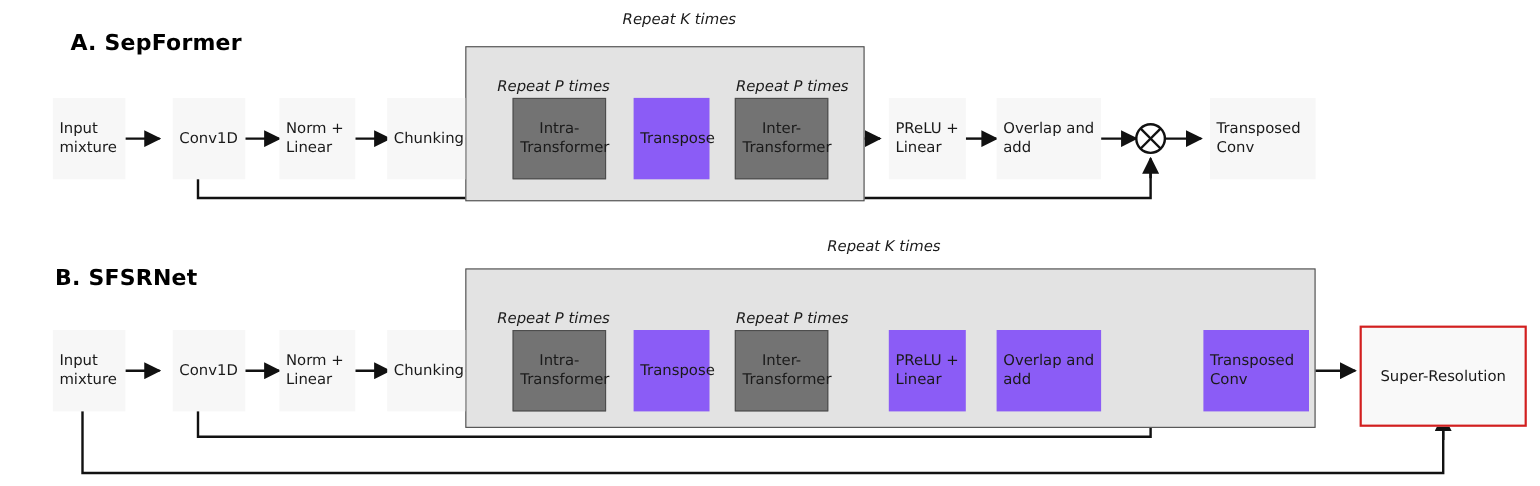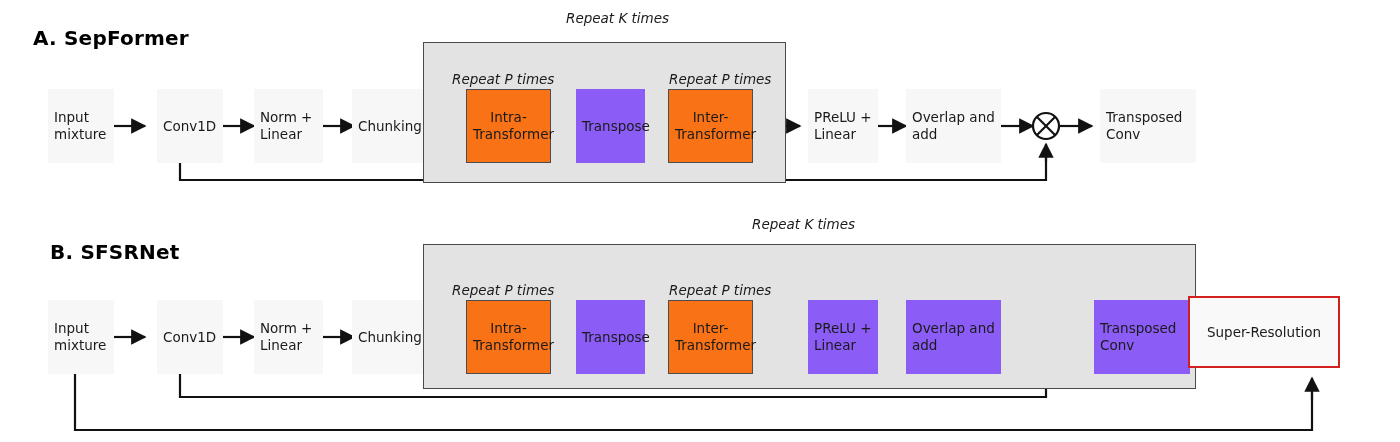--- a/index.html
+++ b/index.html
@@ -60,21 +60,21 @@
   
   .node.plain {
     background: #f7f7f7;
     border: none;
   }
   .node.plain.on-grey {
     background: #8b5cf6;
   }
   
   .node.bordered {
-    background: #f97316;
+    background: #737373;
     border: 1px solid #4d4d4d;
     justify-content: flex-end;
   }
   .node.center .node-label { text-align: center; }
   .node.left   .node-label { text-align: left; }
   
   .node.red {
     background: #f9f9f9;
     border: 2px solid #d21f1f;
   }
@@ -158,21 +158,21 @@
 
     <g stroke="#111111" stroke-width="2.2" fill="#ffffff">
       <circle cx="1046" cy="337" r="13"></circle>
       <line x1="1037" y1="328" x2="1055" y2="346"></line>
       <line x1="1055" y1="328" x2="1037" y2="346"></line>
     </g>
   </svg>
 
   <div class="grey-box" style="left:423px; top:42px; width:363px; height:141px;"></div>
 
-  <div class="panel-title" style="left:33px; top:26px;">A. SepFormer</div>
+  <div class="panel-title" style="left:64px; top:26px;">A. SepFormer</div>
 
   <div class="repeat-label" style="left:566px; top:10px;">Repeat K times</div>
   <div class="repeat-label" style="left:452px; top:71px;">Repeat P times</div>
   <div class="repeat-label" style="left:669px; top:71px;">Repeat P times</div>
 
   <div class="node plain left" style="left:48px; top:89px; width:66px; height:74px;">
     <span class="node-label">Input
 mixture</span>
   </div>
   <div class="node plain left" style="left:157px; top:89px; width:66px; height:74px;">
@@ -247,17 +247,17 @@
 Linear</span>
   </div>
   <div class="node plain on-grey left" style="left:906px; top:300px; width:95px; height:74px;">
     <span class="node-label">Overlap and
 add</span>
   </div>
   <div class="node plain on-grey left" style="left:1094px; top:300px; width:96px; height:74px;">
     <span class="node-label">Transposed
 Conv</span>
   </div>
-  <div class="node red center" style="left:1188px; top:296px; width:152px; height:72px;">
+  <div class="node red center" style="left:1236px; top:296px; width:152px; height:92px;">
     <span class="node-label">Super-Resolution</span>
   </div>
 
 </div>
 
 </body></html>

